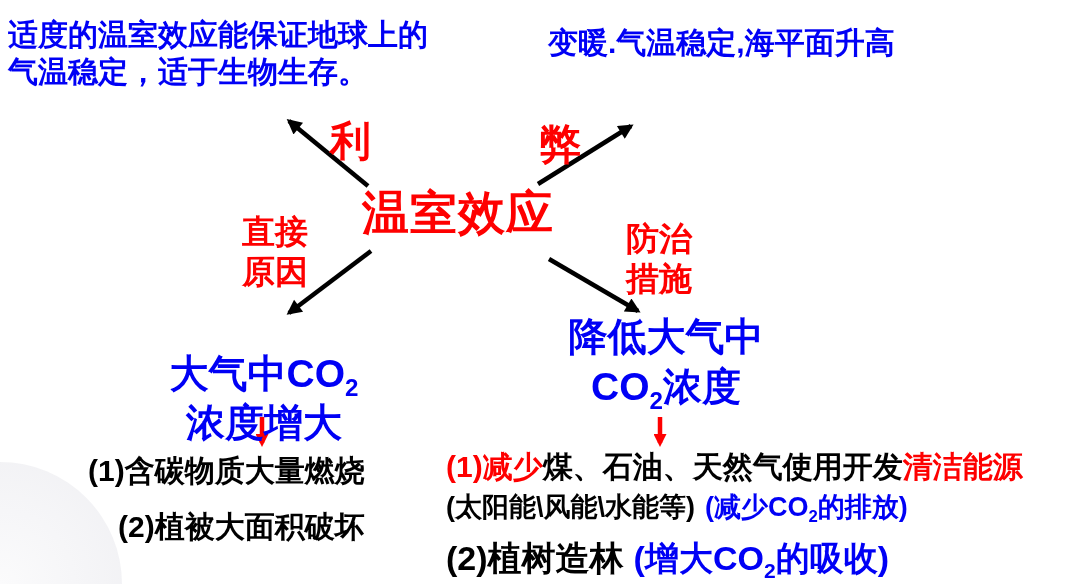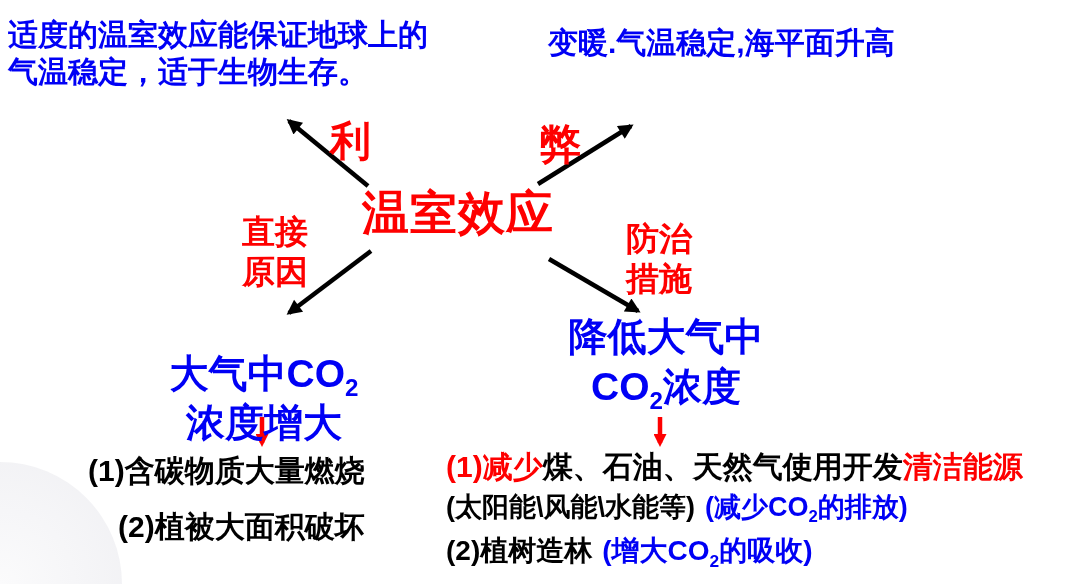--- a/index.html
+++ b/index.html
@@ -41,21 +41,21 @@
   .node-cause{left:148px; top:315px; width:232px; font-size:39px; line-height:49px;margin-top:34px;}
   .node-measure{left:542px; top:312px; width:248px; font-size:39px; line-height:50px;}
   sub{font-size:0.62em; line-height:0;}
   
   .black-list{left:88px; top:454px; font-size:30px; line-height:34px;text-align:right;}
   .black-list .item{margin-bottom:22px; white-space:nowrap;}
   .measure-list{left:446px; top:450px; width:638px;}
   .measure-list .line{white-space:nowrap;}
   .m-line1{font-size:30px; line-height:34px;}
   .m-line2{font-size:27px; line-height:31px; margin-top:8px;}
-  .m-line3{font-size:28px; line-height:34px; margin-top:11px;}
+  .m-line3{font-size:34px; line-height:34px; margin-top:18px;}
   .seg-red{color:var(--red);}
   .seg-blue{color:var(--blue);}
   .seg-black{color:var(--ink);}
   .gap{display:inline-block; width:10px;}
 </style>
 </head>
 <body>
 
 <div class="canvas">
 

